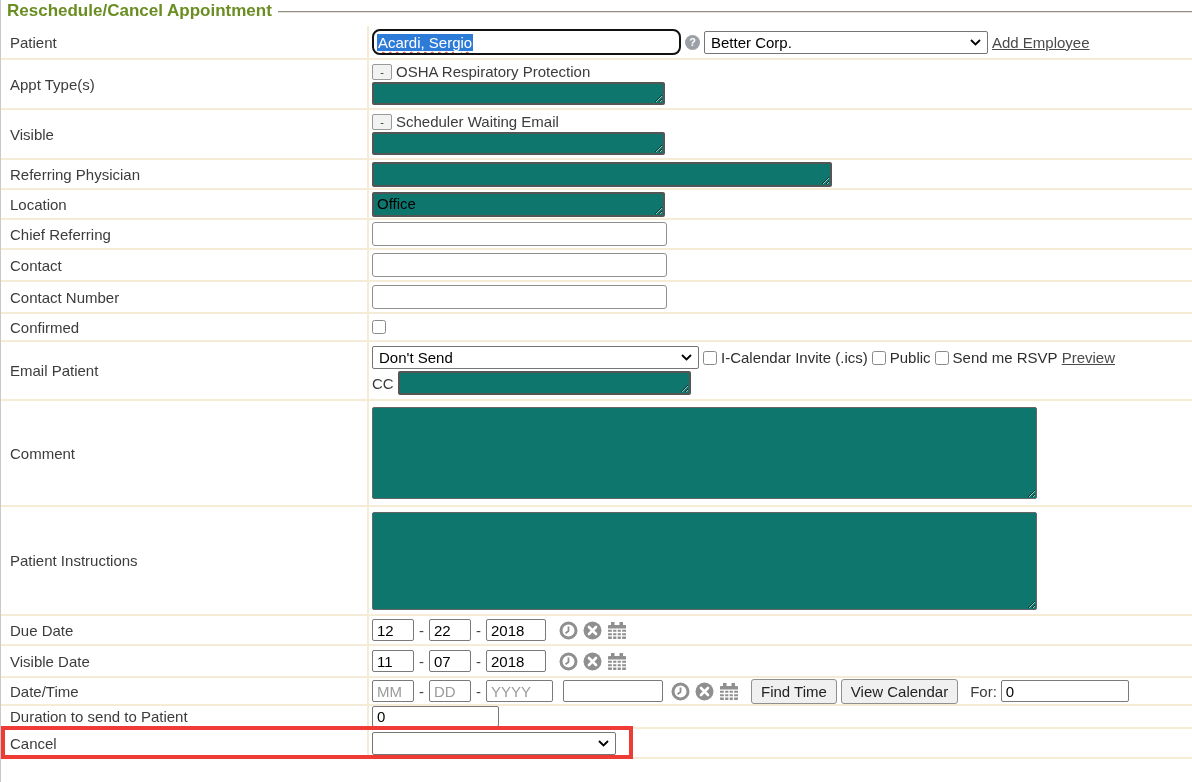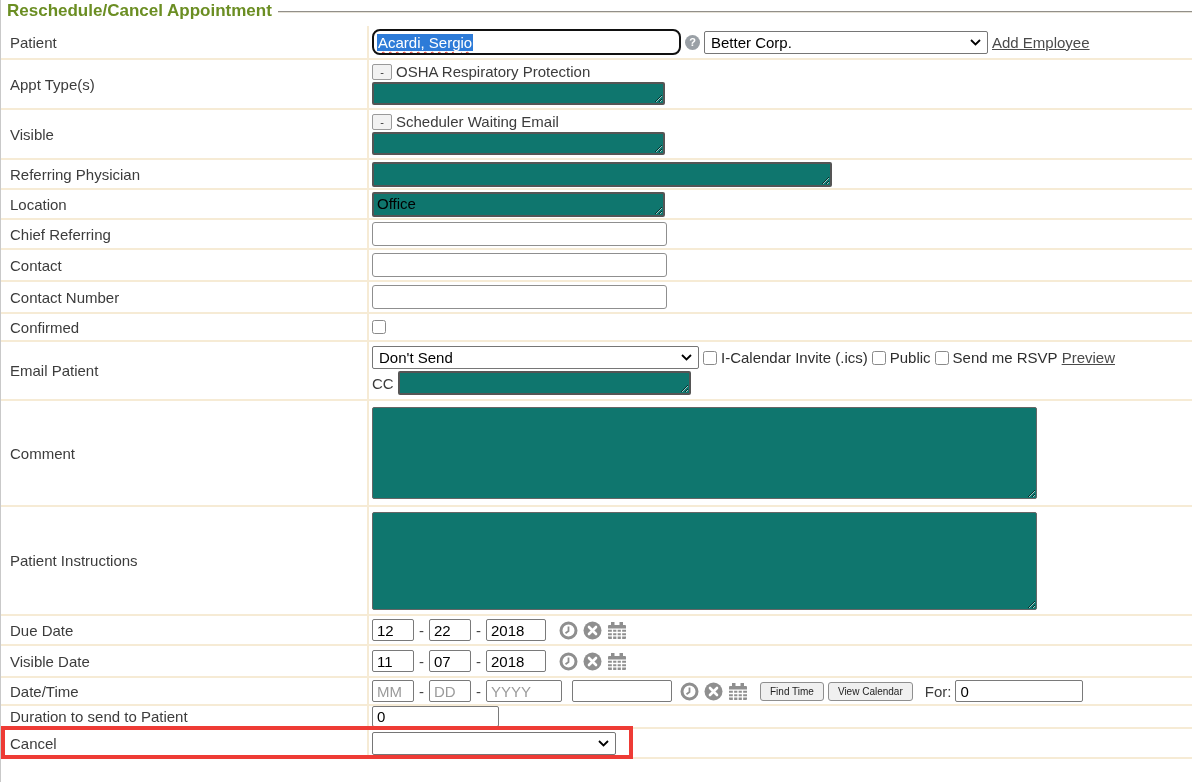--- a/index.html
+++ b/index.html
@@ -71,21 +71,21 @@
     padding: 0 6px; color: #000; cursor: default; justify-content: space-between;
   }
   .select .chev { margin-left: 8px; flex: 0 0 auto; display: inline-flex; }
   .link { color: #4a4a4a; text-decoration: underline; cursor: pointer; white-space: nowrap; }
   .minibtn {
     font-size: 11px; line-height: 12px; color: #333;
     background: #f2f2f2; border: 1px solid #9a9a9a; border-radius: 2px;
     width: 20px; height: 16px; text-align: center; cursor: pointer;
   }
   .btn {
-    font-family: "Liberation Sans", sans-serif; font-size: 10px; color: #222;
+    font-family: "Liberation Sans", sans-serif; font-size: 15px; color: #222;
     background: #f0f0f0; border: 1px solid #8f8f8f; border-radius: 3px;
     padding: 3px 9px; cursor: pointer; white-space: nowrap;
   }
   .cb {
     width: 14px; height: 14px; border: 1px solid #8a8a8a; border-radius: 2.5px;
     background: #fff; display: inline-block; flex: 0 0 auto; cursor: pointer;
   }
   .cbl { color: #2e2e2e; white-space: nowrap; }
   .help {
     width: 15px; height: 15px; border-radius: 50%; background: #9aa0a6;
@@ -314,21 +314,21 @@
     </div>
   </div>
 
   <div class="row h28">
     <div class="lbl">Date/Time</div>
     <div class="fld">
       <input type="text" class="sq" style="width: 42px;" placeholder="MM">
       <span class="dsep">-</span>
       <input type="text" class="sq" style="width: 42px;" placeholder="DD">
       <span class="dsep">-</span>
-      <input type="text" class="sq" style="width: 76px;" placeholder="YYYY">
+      <input type="text" class="sq" style="width: 67px;" placeholder="YYYY">
       <input type="text" class="sq" style="width: 100px; margin-left: 6px;">
       <span class="icons" style="margin-left:4px">
         <span class="icon">
           <svg width="19" height="19" viewBox="0 0 19 19">
               <circle cx="9.5" cy="9.5" r="7.5" fill="#fff" stroke="#8f8f8f" stroke-width="3"></circle>
               <path d="M9.5 5.5v4.5l-3 2.2" fill="none" stroke="#8f8f8f" stroke-width="1.8"></path>
             </svg>
         </span>
         <span class="icon">
           <svg width="19" height="19" viewBox="0 0 19 19">

